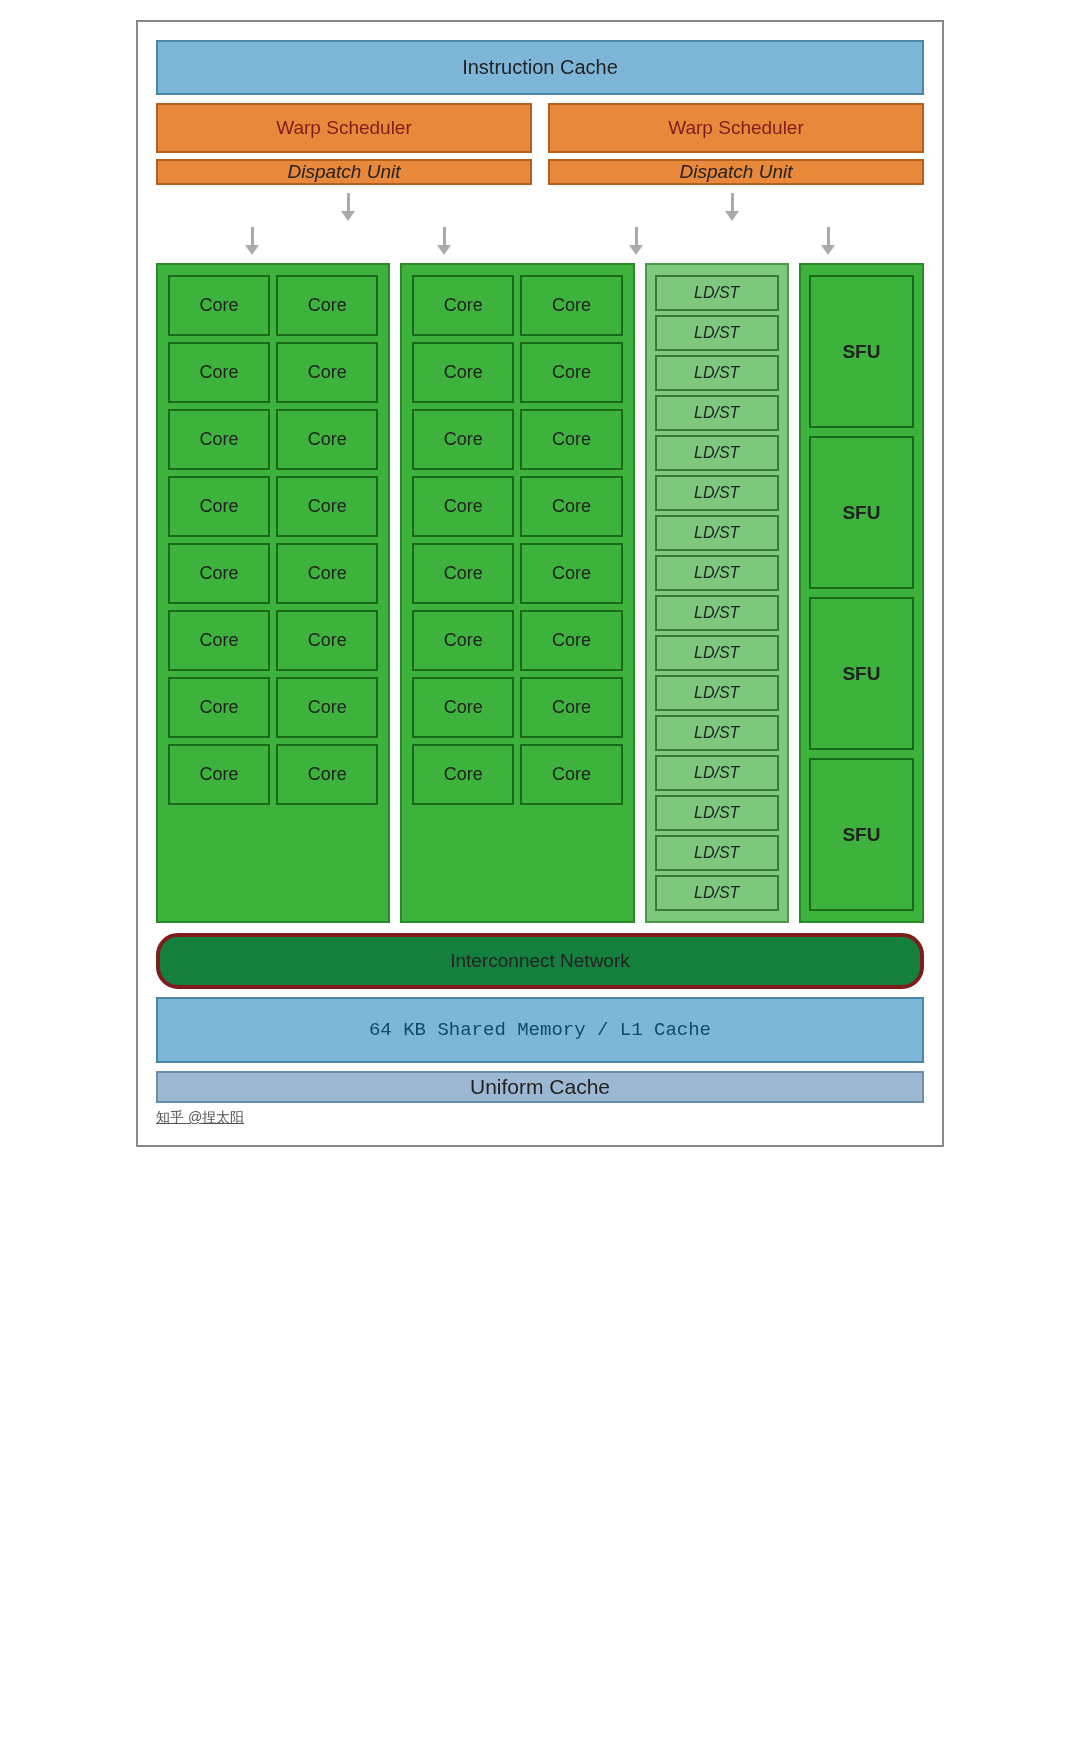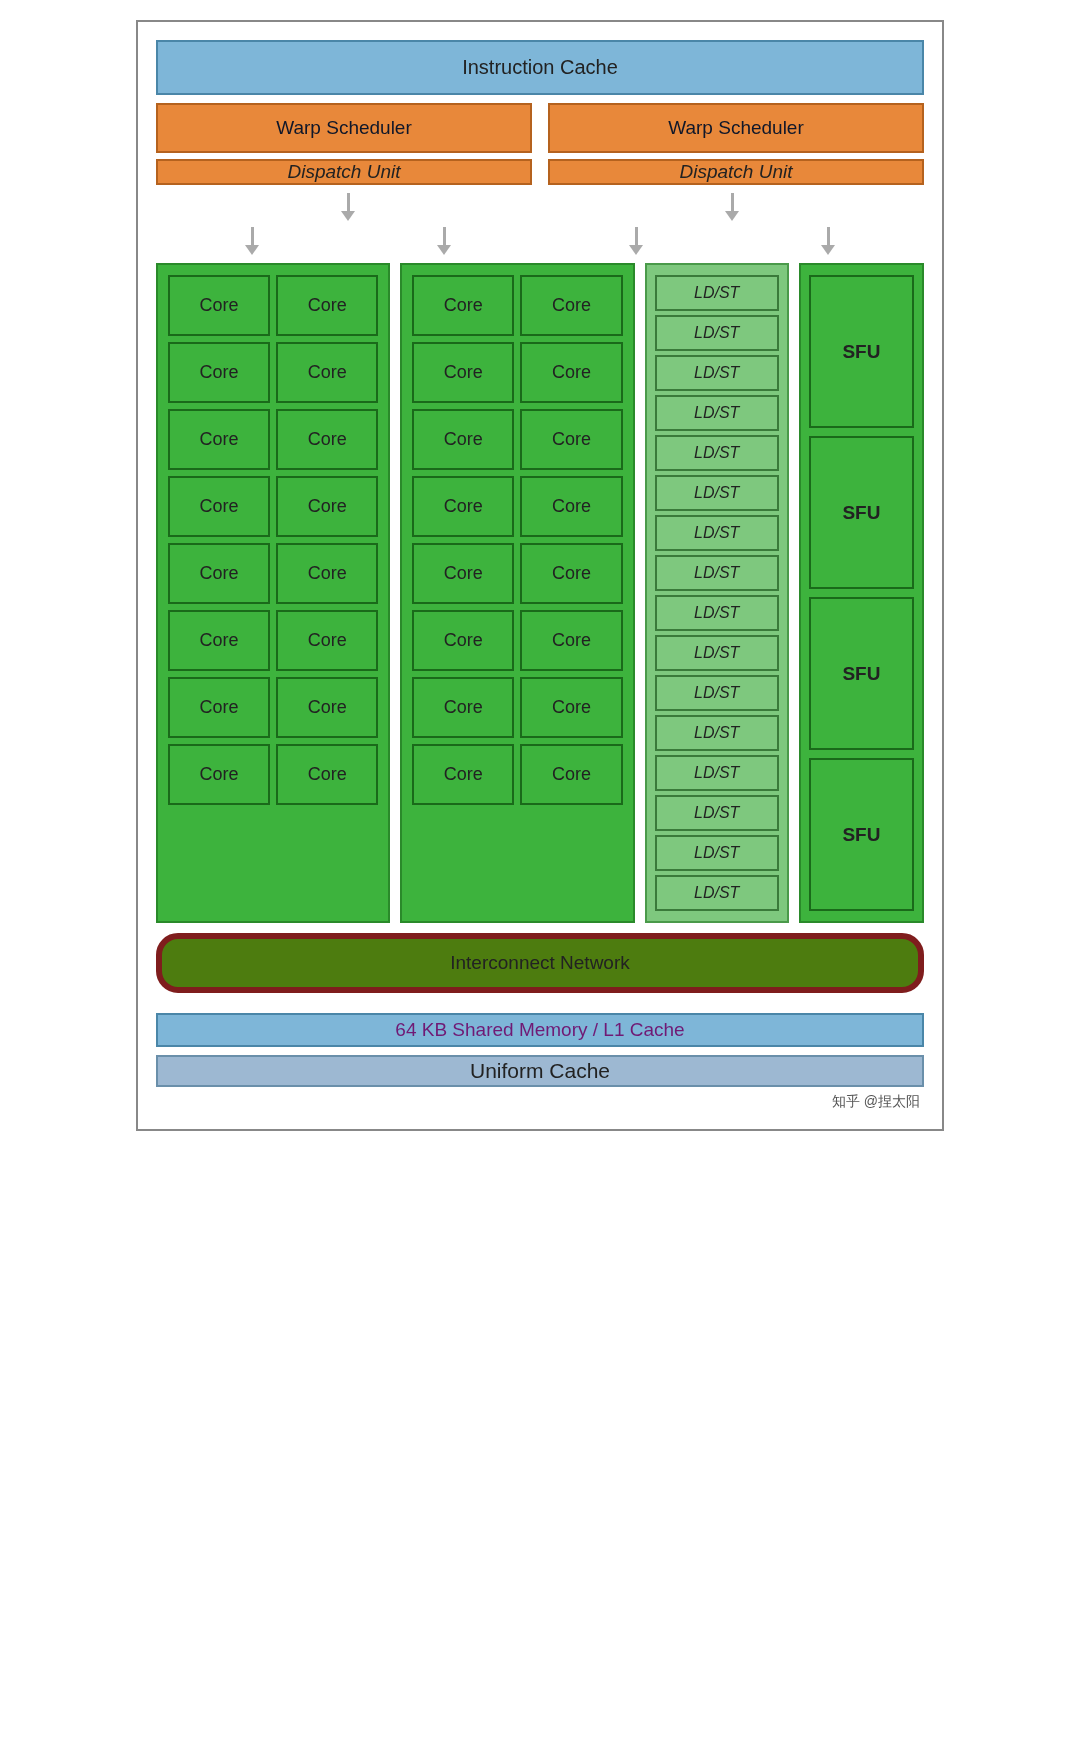--- a/index.html
+++ b/index.html
@@ -43,21 +43,21 @@
       gap: 16px;
       margin-bottom: 6px;
     }
     .warp-box {
       flex: 1;
       background: #e8883a;
       border: 2px solid #b5621e;
       text-align: center;
       padding: 12px 0;
       font-size: 19px;
-      color: #0f172a;
+      color: #7f1d1d;
     }
 
     
     .dispatch-row {
       width: 100%;
       display: flex;
       gap: 16px;
       margin-bottom: 8px;
     }
     .dispatch-box {
@@ -196,62 +196,63 @@
       flex: 1;
       display: flex;
       align-items: center;
       justify-content: center;
       font-weight: bold;
     }
 
     
     .interconnect {
       width: 100%;
-      background: #4d7c0f;
-      border: 6px solid #7f1d1d;
+      background: #15803d;
+      border: 4px solid #7f1d1d;
       border-radius: 22px;
       text-align: center;
       padding: 13px 0;
       font-size: 19px;
       color: #222;
-      margin-bottom: 20px;
+      margin-bottom: 8px;
     }
 
     
     .shared-memory {
       width: 100%;
       background: #7eb6d8;
       border: 2px solid #4a86a8;
       text-align: center;
-      padding: 4px 0;
+      padding: 20px 0;
       font-size: 19px;
-      color: #701a75;
+      color: #0c4a6e;
       margin-bottom: 8px;
+      font-family: Liberation Mono, monospace;
     }
 
     
     .uniform-cache {
       width: 100%;
       background: #9db8d2;
       border: 2px solid #6a8faa;
       text-align: center;
       padding: 2px 0;
       font-size: 21px;
       color: #222;
     }
 
     
     .watermark {
       position: relative;
       width: 100%;
-      text-align: right;
       font-size: 14px;
       color: #555;
       margin-top: 6px;
       padding-right: 4px;
+      text-decoration: underline;
     }
   </style>
 </head>
 <body>
 
 <div class="diagram-container">
 
   <div class="instruction-cache">
     <span>Instruction Cache</span>
   </div>

